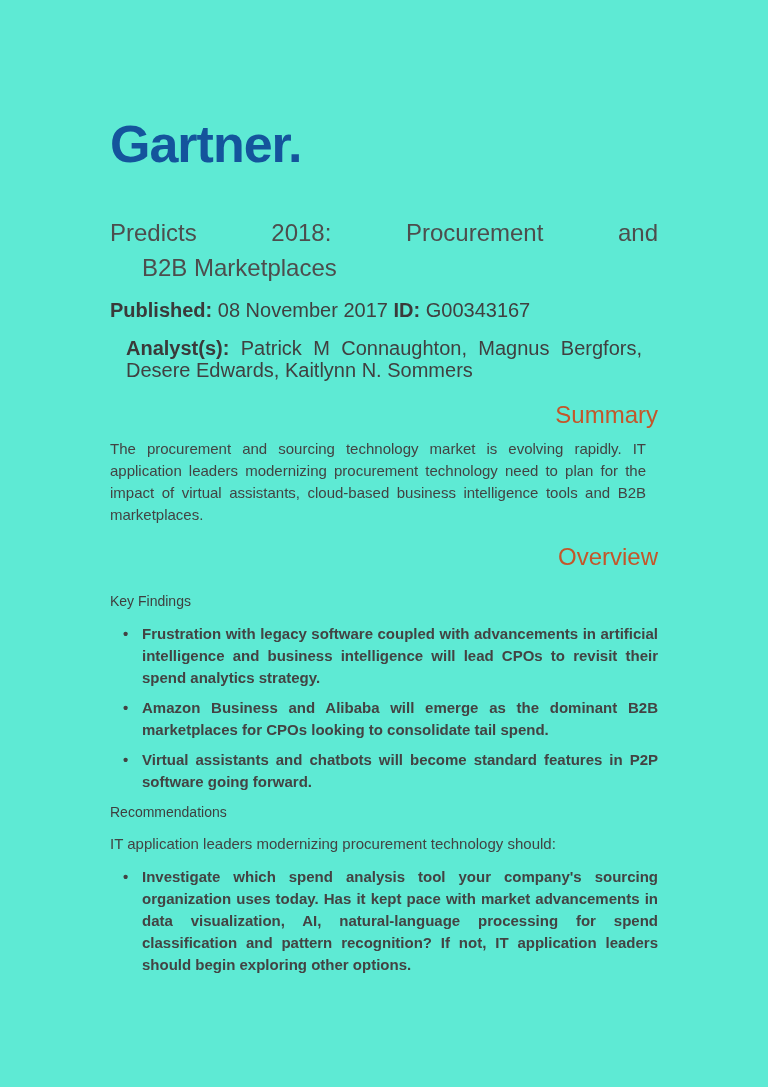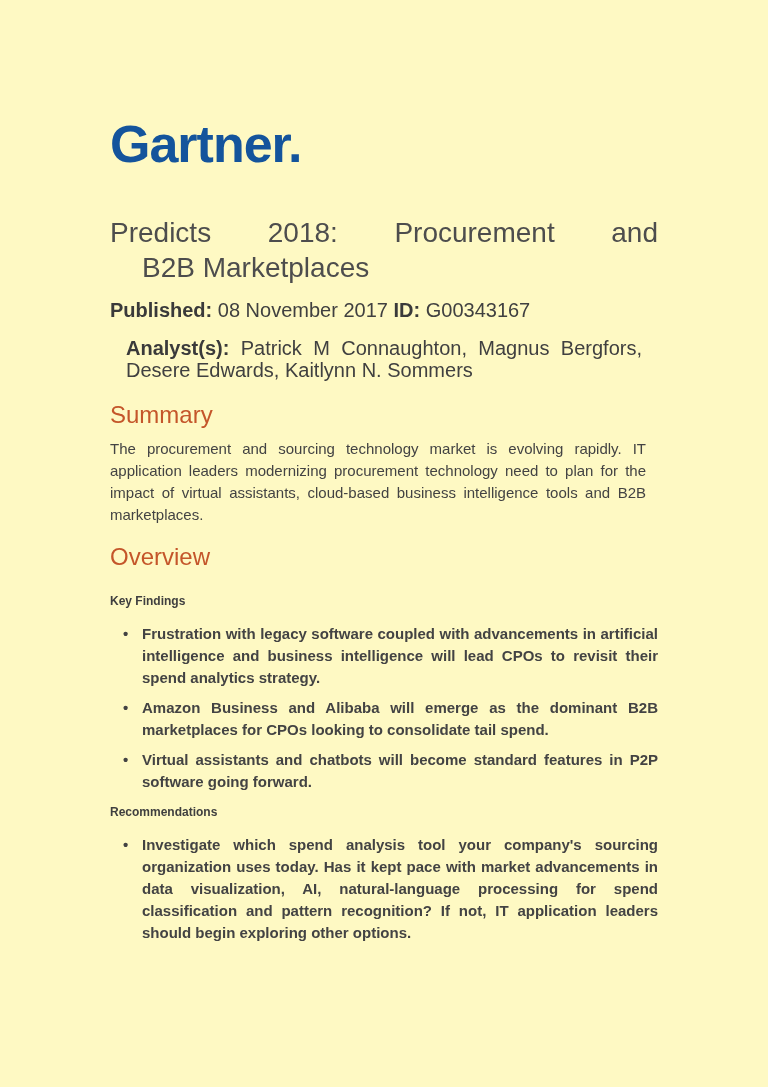--- a/index.html
+++ b/index.html
@@ -2,35 +2,35 @@
 <html><head>
 <meta charset="utf-8">
 <style>
   html, body { margin: 0; padding: 0; background: #ffffff; }
   .page {
     position: relative;
     width: 768px;
     height: 1087px;
     box-sizing: border-box;
     padding: 118px 110px 0 110px;
-    background: #fef9c3;
+    background: #5eead4;
     font-family: "Liberation Sans", sans-serif;
     color: #434343;
     overflow: hidden;
   }
   .logo {
     font-size: 52px;
     font-weight: bold;
     color: #14549c;
     line-height: 1;
     letter-spacing: -1px;
   }
   .doc-title {
     margin: 46px 0 0 0;
-    font-size: 28px;
+    font-size: 24px;
     font-weight: normal;
     color: #4d4d4d;
     line-height: 34.8px;
   }
   .doc-title .tline {
     display: block;
     text-align: justify;
     text-align-last: justify;
   }
   .doc-title .tline.last { text-align-last: left; margin-left: 32px; }
@@ -41,34 +41,35 @@
     color: #404040;
   }
   .meta.analysts { margin: 16px; text-align: justify; }
   .meta b { font-weight: bold; color: #3a3a3a; }
   h2.section {
     margin: 20px 0 0 0;
     font-size: 24px;
     font-weight: normal;
     color: #c4562a;
     line-height: 28px;
+    text-align: right;
   }
   h2.section.overview { margin-top: 17px; }
   p.body {
     margin: 9px 12px 0 0;
     font-size: 15px;
     line-height: 22px;
     text-align: justify;
     color: #434343;
   }
   p.body.left { text-align: left; margin-top: 10px; }
   h3.sub {
     margin: 19px 0 0 0;
-    font-size: 12px;
-    font-weight: bold;
+    font-size: 14px;
+    font-weight: normal;
     color: #3f3f3f;
     line-height: 22px;
   }
   h3.sub.reco { margin-top: 8px; }
   ul.bullets {
     list-style: none;
     margin: 11px 0 0 0;
     padding: 0;
   }
   ul.bullets li {
@@ -111,17 +112,18 @@
   <h2 class="section overview">Overview</h2>
 
   <h3 class="sub">Key Findings</h3>
   <ul class="bullets">
     <li>Frustration with legacy software coupled with advancements in artificial intelligence and business intelligence will lead CPOs to revisit their spend analytics strategy.</li>
     <li>Amazon Business and Alibaba will emerge as the dominant B2B marketplaces for CPOs looking to consolidate tail spend.</li>
     <li>Virtual assistants and chatbots will become standard features in P2P software going forward.</li>
   </ul>
 
   <h3 class="sub reco">Recommendations</h3>
+  <p class="body left">IT application leaders modernizing procurement technology should:</p>
   <ul class="bullets">
     <li>Investigate which spend analysis tool your company's sourcing organization uses today. Has it kept pace with market advancements in data visualization, AI, natural-language processing for spend classification and pattern recognition? If not, IT application leaders should begin exploring other options.</li>
   </ul>
 
 </div>
 
 </body></html>

